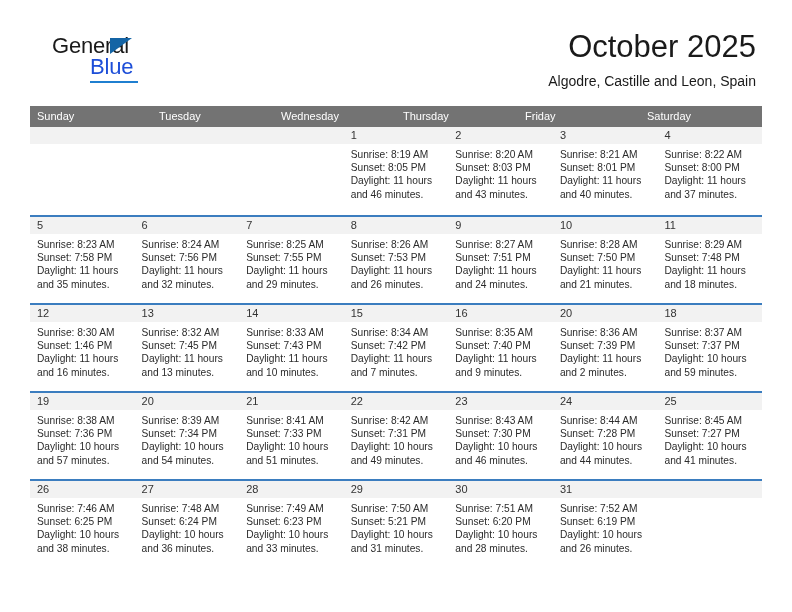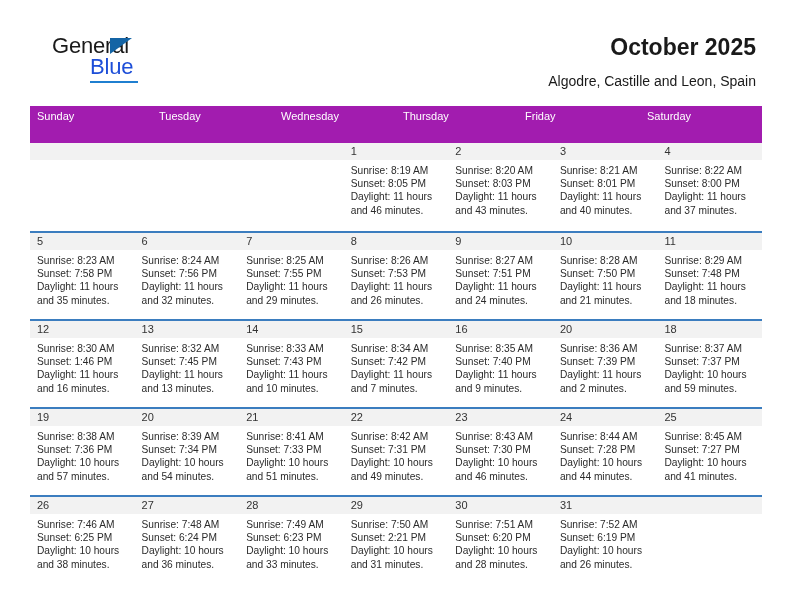--- a/index.html
+++ b/index.html
@@ -72,45 +72,45 @@
     background: #1f7fd0;
   }
 
   .title-block {
     position: absolute;
     right: 36px;
     top: 30px;
     text-align: right;
   }
   .cal-title {
-    font-size: 23px;
+    font-size: 31px;
     color: #1a1a1a;
-    font-weight: bold;
+    font-weight: normal;
     line-height: 34px;
     white-space: nowrap;
   }
   .cal-sub {
     font-size: 14px;
     color: #1a1a1a;
     line-height: 20px;
     margin-top: 7px;
     white-space: nowrap;
   }
 
   
   .calendar {
     position: absolute;
     left: 30px;
     top: 106px;
     width: 732px;
   }
   .dow-row {
     display: flex;
-    background: #a21caf;
-    height: 37px;
+    background: #737373;
+    height: 21px;
   }
   .dow-cell {
     flex: 1 1 0;
     color: #ffffff;
     font-size: 11px;
     line-height: 21px;
     padding-left: 7px;
     box-sizing: border-box;
     white-space: nowrap;
   }
@@ -520,21 +520,21 @@
               <div class="day-line">Daylight: 10 hours</div>
               <div class="day-line">and 33 minutes.</div>
             </div>
           </div>
           <div class="day-cell">
             <div class="day-num-band">
               <span class="day-num">29</span>
             </div>
             <div class="day-body">
               <div class="day-line">Sunrise: 7:50 AM</div>
-              <div class="day-line">Sunset: 2:21 PM</div>
+              <div class="day-line">Sunset: 5:21 PM</div>
               <div class="day-line">Daylight: 10 hours</div>
               <div class="day-line">and 31 minutes.</div>
             </div>
           </div>
           <div class="day-cell">
             <div class="day-num-band">
               <span class="day-num">30</span>
             </div>
             <div class="day-body">
               <div class="day-line">Sunrise: 7:51 AM</div>

